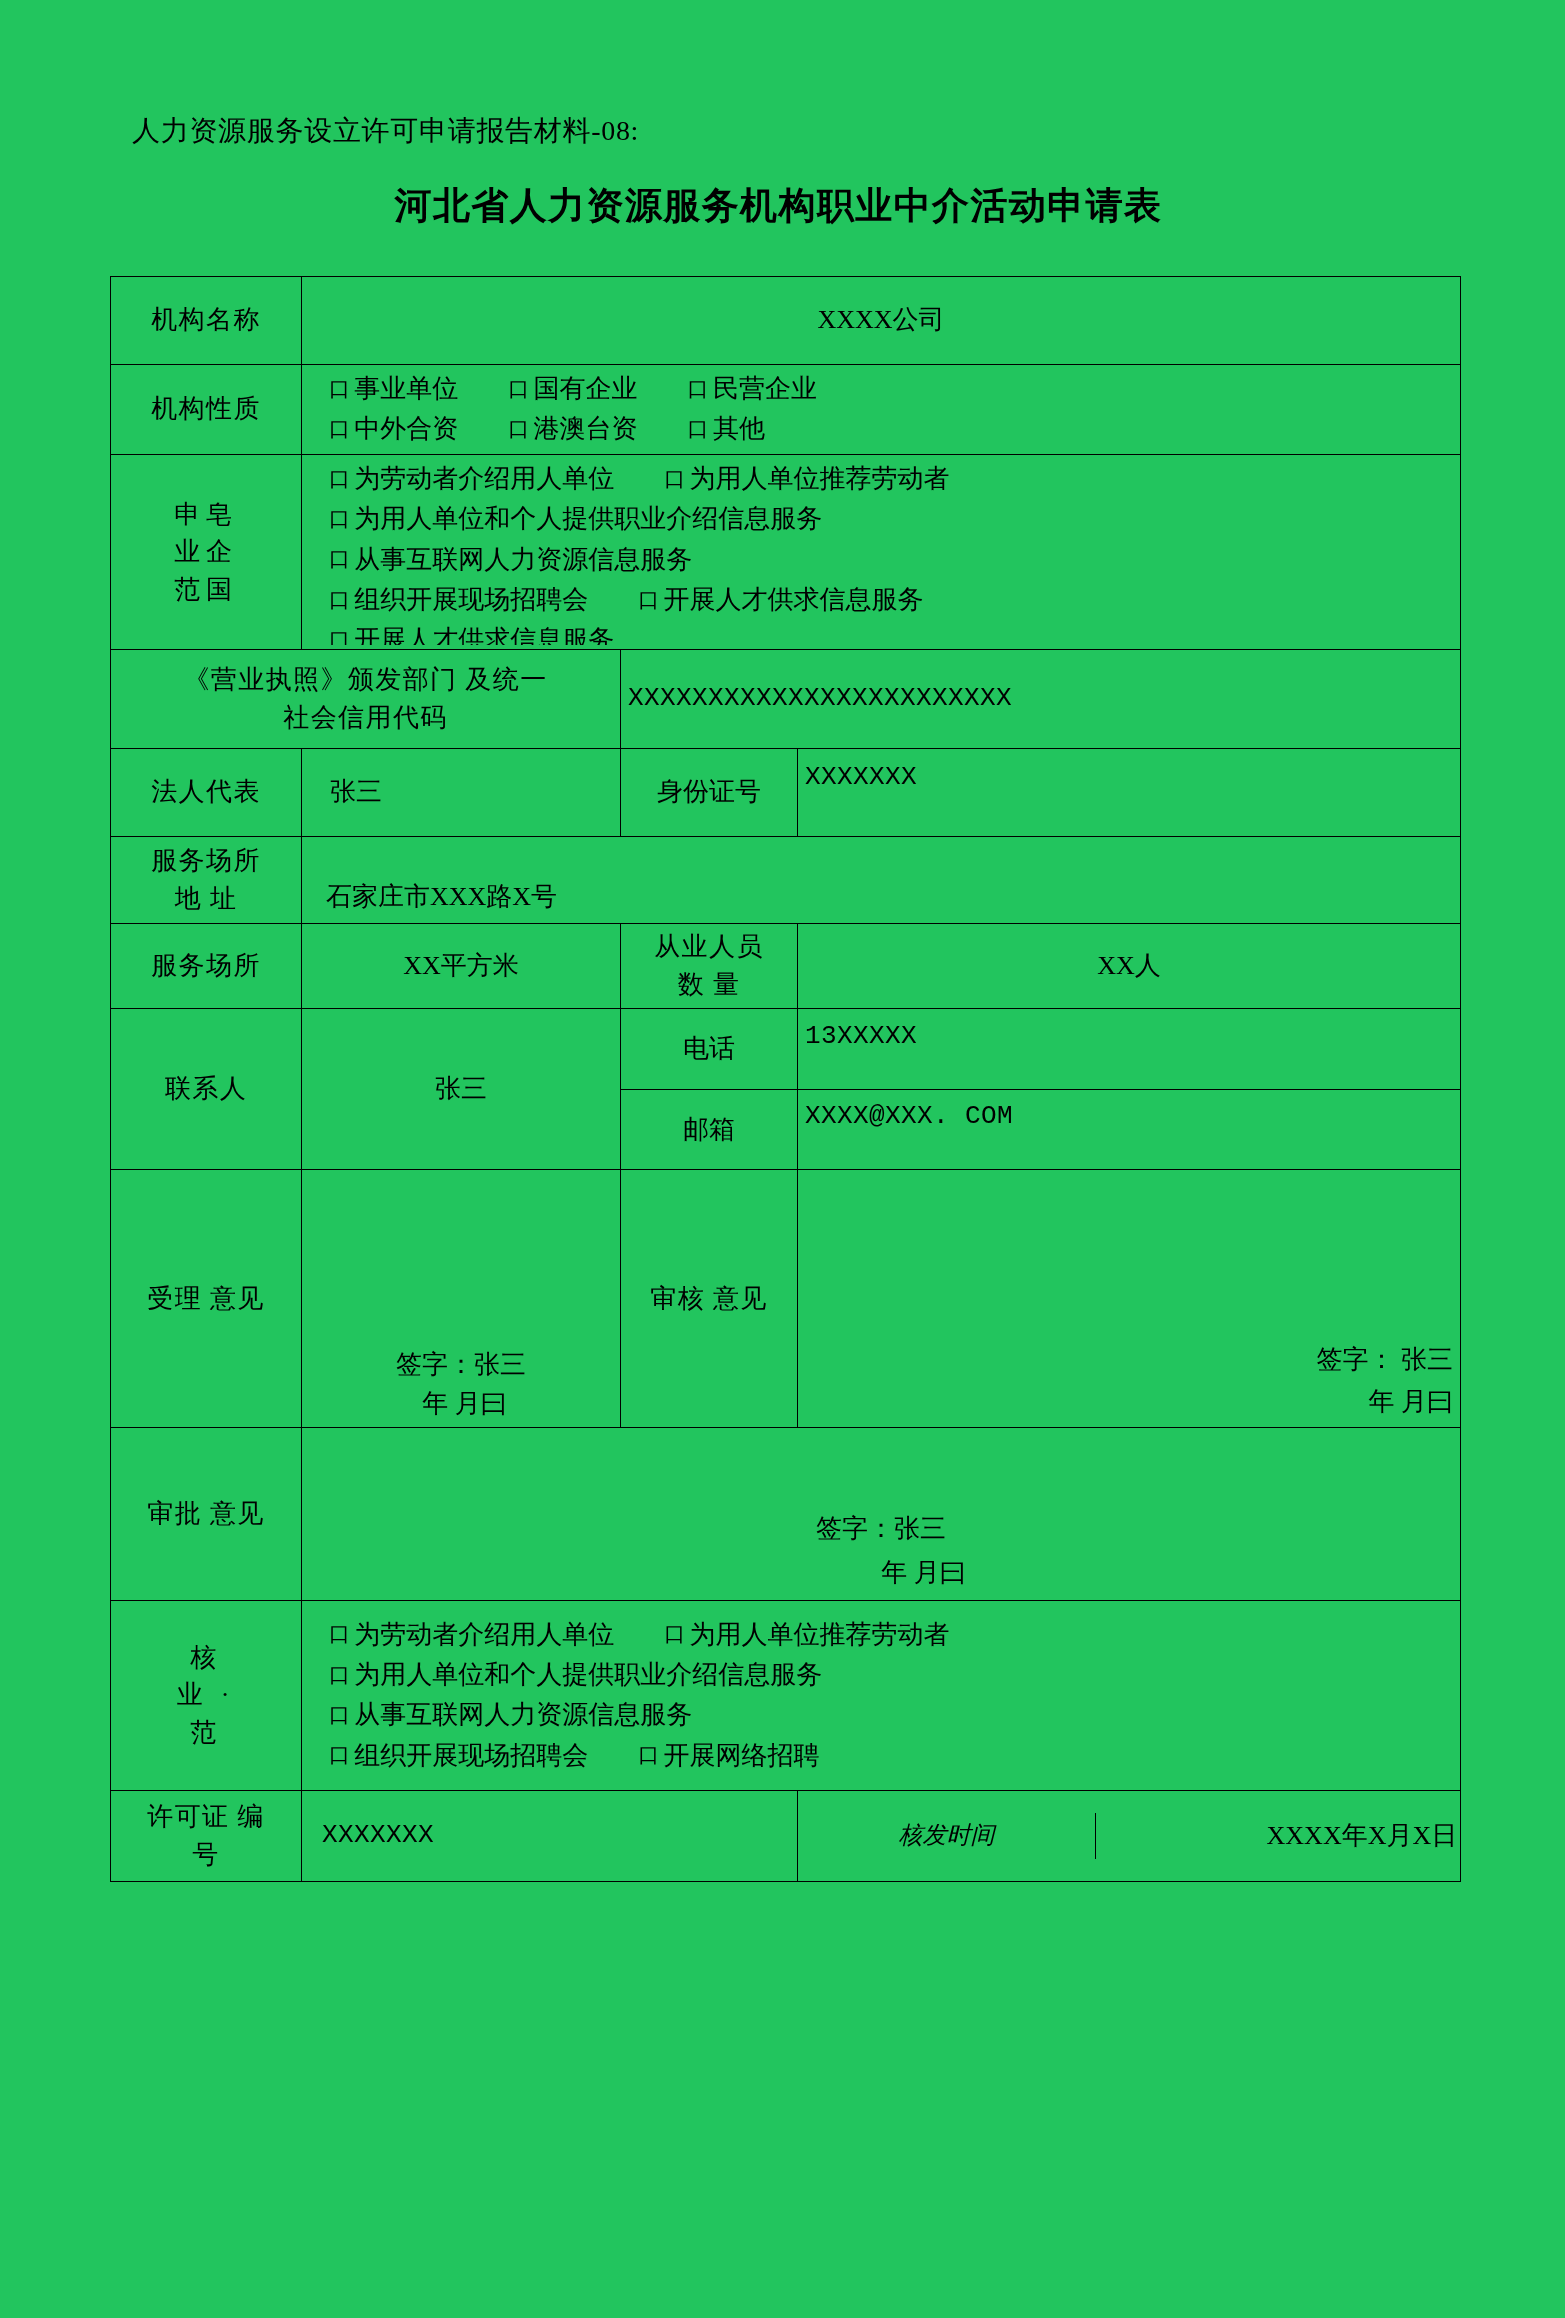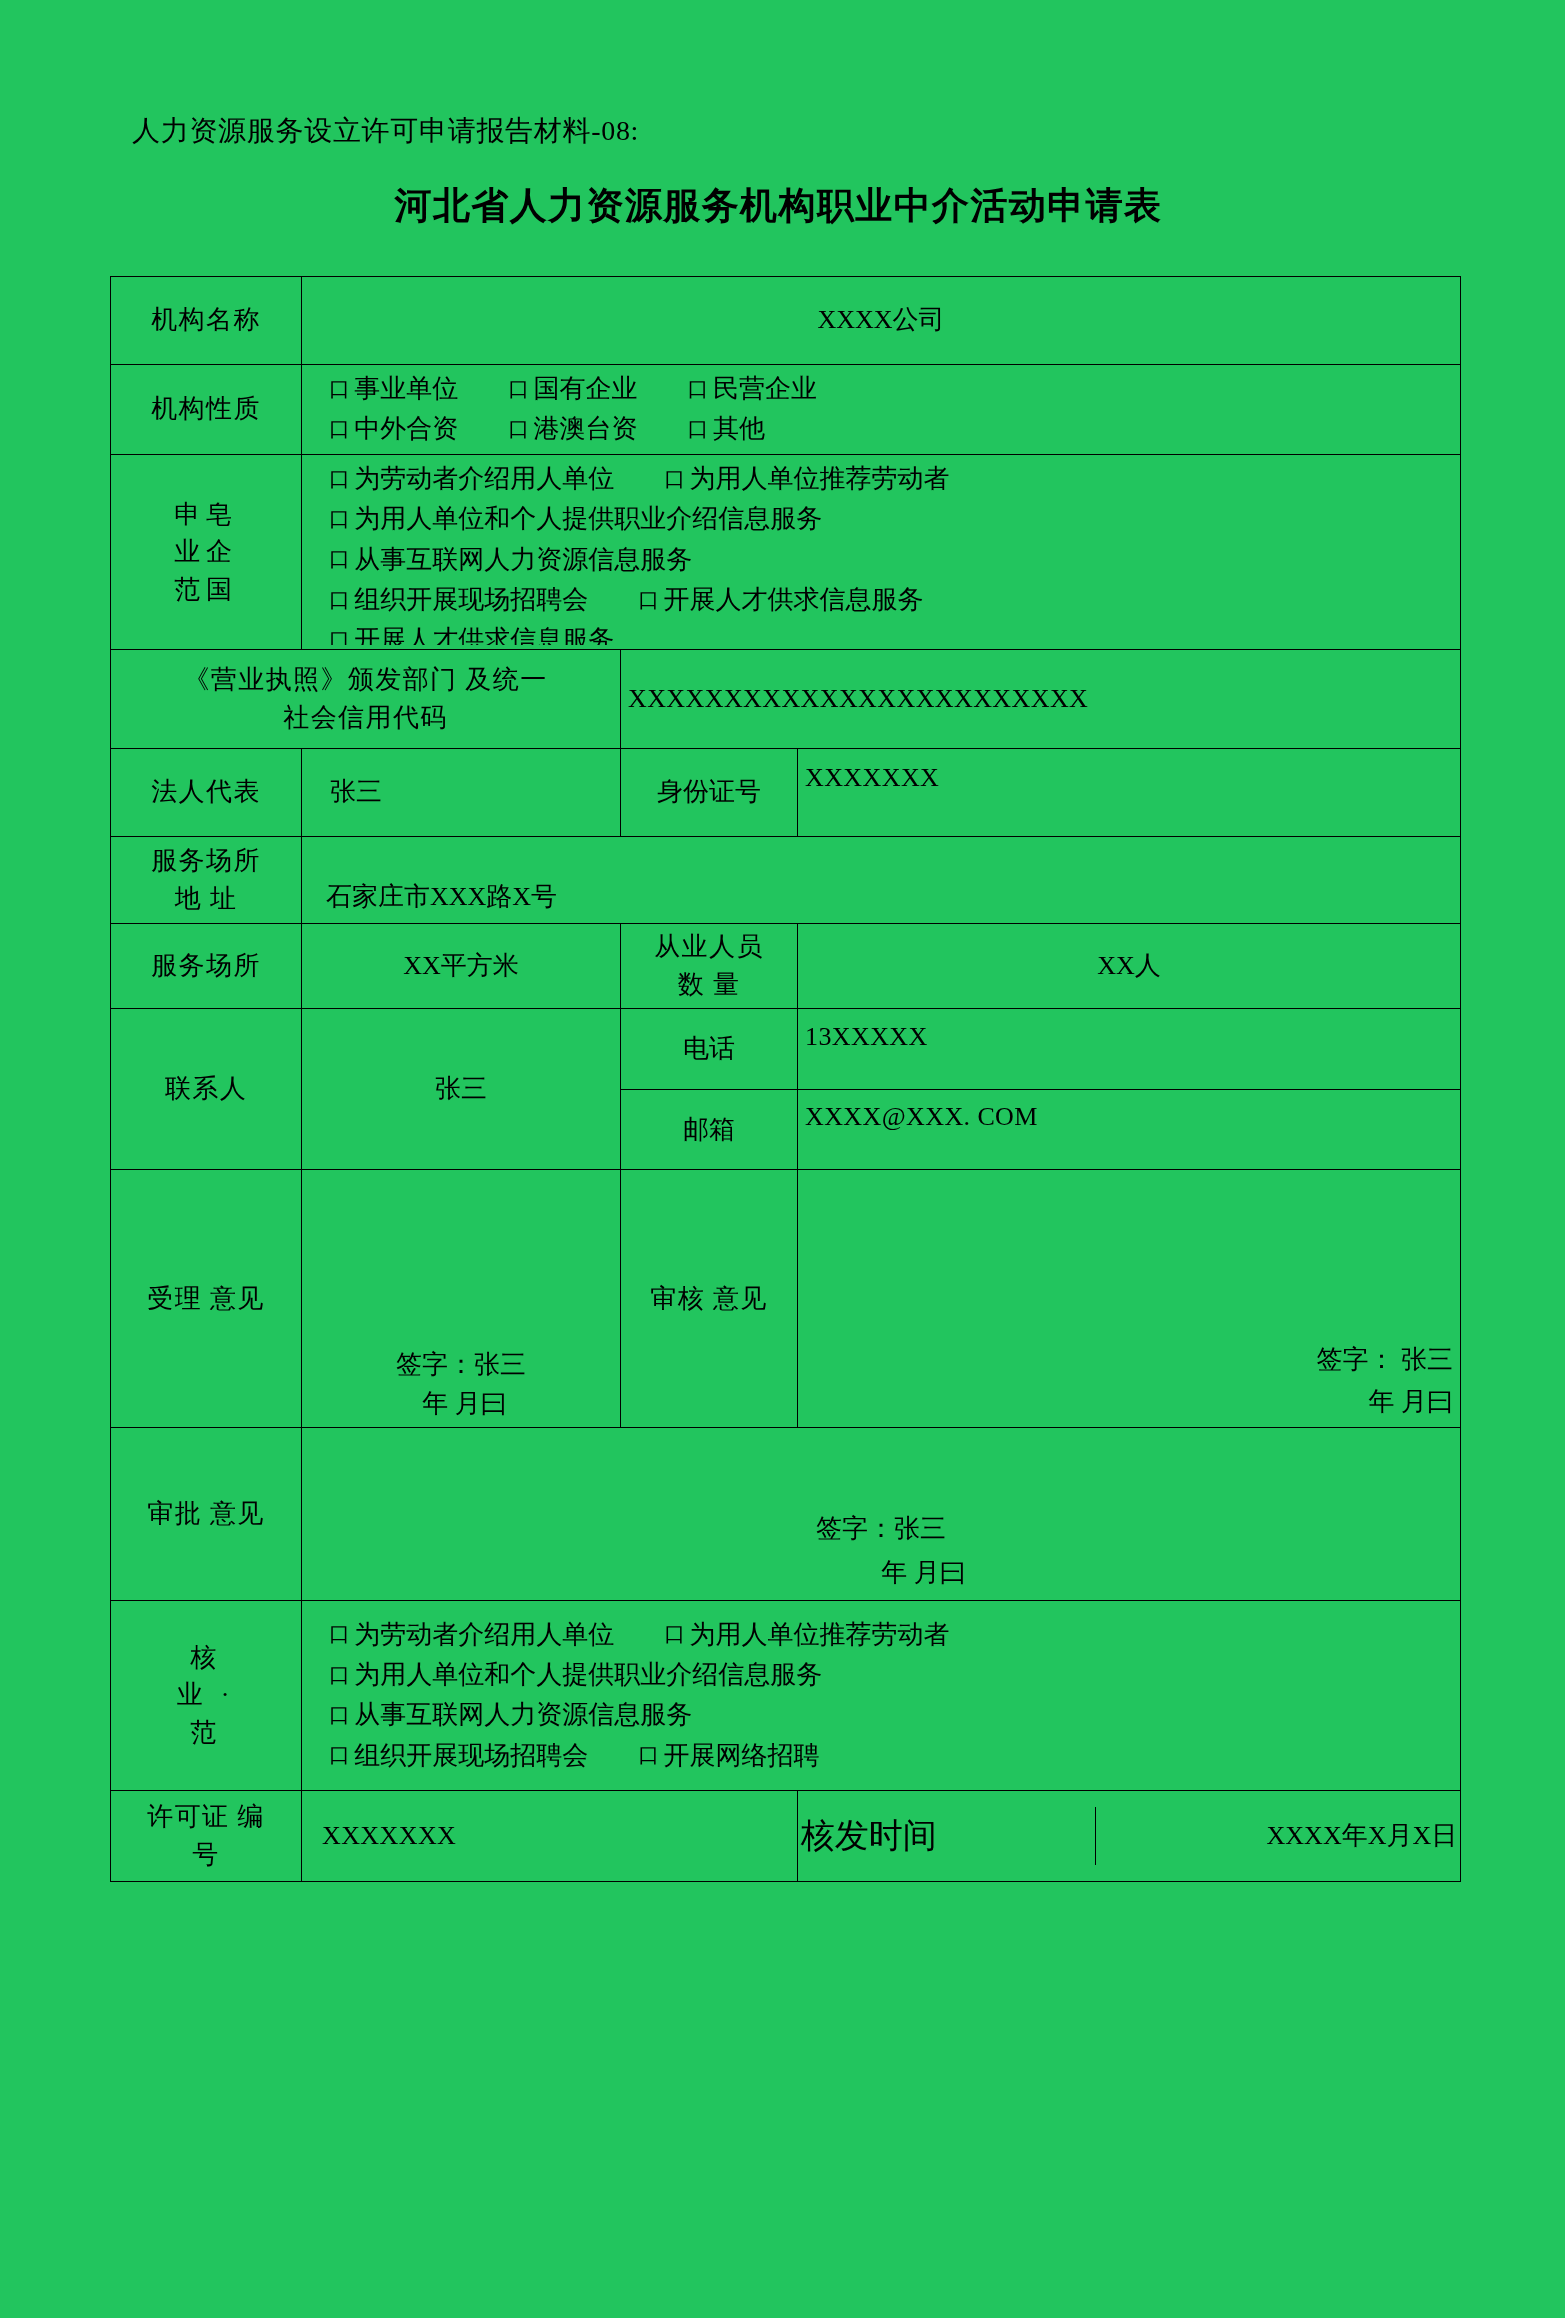--- a/index.html
+++ b/index.html
@@ -60,21 +60,21 @@
   }
   .lbl-narrow {
     text-align: center;
     white-space: pre-line;
     letter-spacing: 5.7px;
     line-height: 1.5;
   }
   .ctr { text-align: center; margin-top: 44px; }
   .lft { text-align: left; }
   .val-mono {
-    font-family: Liberation Serif, serif;
+    font-family: Liberation Mono, monospace;
     letter-spacing: 0.4px;
   }
   .checklist {
     font-size: 26px;
     line-height: 1.55;
     padding-left: 20px;
   }
   .checklist .row { white-space: nowrap; }
   .cb::before {
     content: "\53E3";
@@ -292,21 +292,21 @@
     </tr>
 
     <tr>
       <td class="lbl" style="height:81px">许可证 编
 号</td>
       <td class="lft val-mono" colspan="2" style="padding-left:20px">XXXXXXX</td>
       <td style="padding:0">
         <table style="width:100%; border-collapse:collapse; table-layout:fixed;">
           <tbody>
                 <tr>
-            <td style="border:none; border-right:1.4px solid #000; width:44%; text-align:left; font-size:34px; padding:4.3px 2.8px;">核发时间</td>
+            <td style="border:none; border-right:1.4px solid #000; width:44%; text-align:center; font-size:24px; padding:4.3px 2.8px;font-style:italic;">核发时间</td>
             <td style="border:none; text-align:right; font-size:26px; padding:4.3px 2.8px;">XXXX年X月X日</td>
           </tr>
         </tbody>
             </table>
       </td>
     </tr>
 
   </tbody>
     </table>
 

